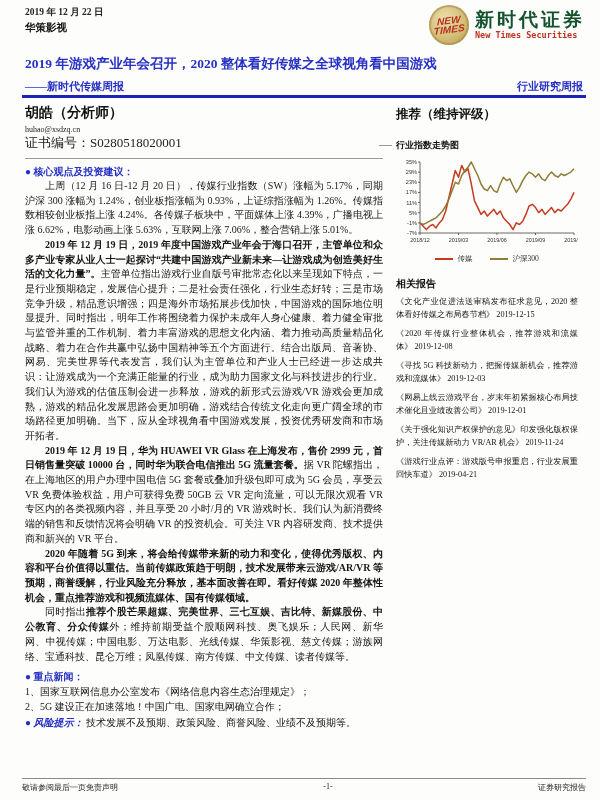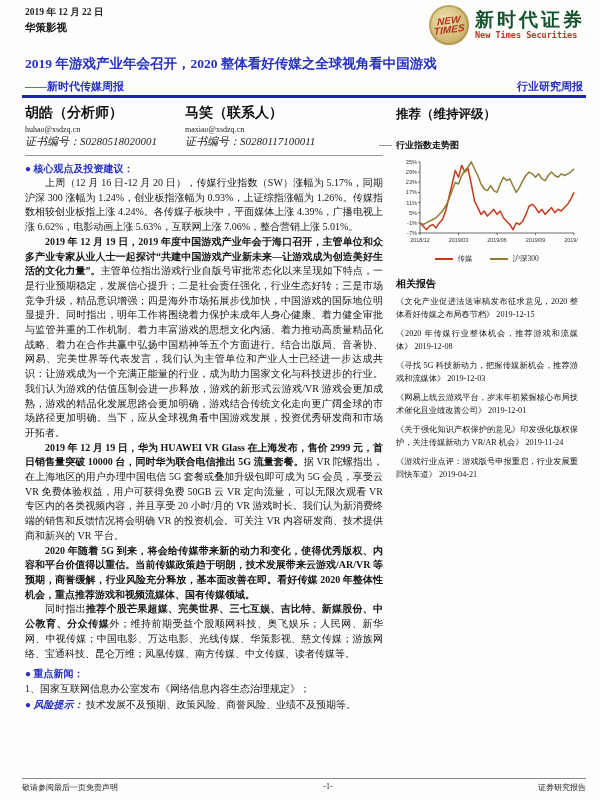--- a/index.html
+++ b/index.html
@@ -19,21 +19,21 @@
   .logo-en{color:#bf3222;font-size:8.5px;font-weight:bold;font-family:"DejaVu Sans Mono",monospace;line-height:10px;}
   .title{position:absolute;left:25px;top:55px;width:545px;color:#2731c4;font-weight:bold;font-size:13.5px;line-height:17px;}
   .subrow{position:absolute;left:25px;right:25px;top:79px;display:flex;justify-content:space-between;
       color:#2731c4;font-weight:bold;font-size:11px;}
   .rule{position:absolute;left:22px;right:22px;top:95px;height:3px;background:#1c23b8;}
   
   .main{position:absolute;left:25px;top:104px;width:358px;}
   .analysts{display:flex;gap:28px;padding-bottom:6px;border-bottom:1px solid #9a9a9a;}
   .analyst-name{font-weight:bold;font-size:14px;margin-bottom:3px;}
   .analyst-email{font-size:8px;margin-bottom:0;color:#222;}
-  .analyst-cert{font-size:11px;color:#222;font-style:italic;}
+  .analyst-cert{font-size:13px;color:#222;}
   .blue-head{color:#2731c4;font-weight:bold;font-size:10px;line-height:15px;margin-top:5px;}
   .para{font-size:10px;line-height:14.7px;text-align:justify;text-indent:2em;margin:0;color:#151515;}
   .para .b{font-weight:bold;}
   .news-item{font-size:10px;line-height:15px;margin:0;color:#151515;}
   .bullet-line{font-size:10px;line-height:15px;margin:1px 0 0;color:#151515;}
   .bullet-line .blue{color:#2731c4;font-weight:bold;font-style:italic;}
   
   .sidebar{position:absolute;left:396px;top:106px;width:182px;}
   .rating{font-weight:bold;font-size:12.5px;margin-bottom:16px;color:#111;}
   .chart-title{font-weight:bold;font-size:9px;margin-bottom:5px;position:relative;}
@@ -74,39 +74,35 @@
   </div>
   <div class="rule"></div>
 
   <div class="main">
     <div class="analysts" id="analysts">
         <div>
           <div class="analyst-name">胡皓（分析师）</div>
           <div class="analyst-email">huhao@xsdzq.cn</div>
           <div class="analyst-cert">证书编号：S0280518020001</div>
         </div>
-        <div>
-          <div class="analyst-name">马笑（联系人）</div>
-          <div class="analyst-email">maxiao@xsdzq.cn</div>
-          <div class="analyst-cert">证书编号：S0280117100011</div>
-        </div>
       </div>
 
     <div class="blue-head">● 核心观点及投资建议：</div>
     <div id="paragraphs">
         <p class="para"><span>上周（12 月 16 日-12 月 20 日），传媒行业指数（SW）涨幅为 5.17%，同期沪深 300 涨幅为 1.24%，创业板指涨幅为 0.93%，上证综指涨幅为 1.26%。传媒指数相较创业板指上涨 4.24%。各传媒子板块中，平面媒体上涨 4.39%，广播电视上涨 6.62%，电影动画上涨 5.63%，互联网上涨 7.06%，整合营销上涨 5.01%。</span></p>
         <p class="para"><span class="b">2019 年 12 月 19 日，2019 年度中国游戏产业年会于海口召开，主管单位和众多产业专家从业人士一起探讨“共建中国游戏产业新未来—让游戏成为创造美好生活的文化力量”。</span><span>主管单位指出游戏行业自版号审批常态化以来呈现如下特点，一是行业预期稳定，发展信心提升；二是社会责任强化，行业生态好转；三是市场竞争升级，精品意识增强；四是海外市场拓展步伐加快，中国游戏的国际地位明显提升。同时指出，明年工作将围绕着力保护未成年人身心健康、着力健全审批与监管并重的工作机制、着力丰富游戏的思想文化内涵、着力推动高质量精品化战略、着力在合作共赢中弘扬中国精神等五个方面进行。结合出版局、音著协、网易、完美世界等代表发言，我们认为主管单位和产业人士已经进一步达成共识：让游戏成为一个充满正能量的行业，成为助力国家文化与科技进步的行业。我们认为游戏的估值压制会进一步释放，游戏的新形式云游戏/VR 游戏会更加成熟，游戏的精品化发展思路会更加明确，游戏结合传统文化走向更广阔全球的市场路径更加明确。当下，应从全球视角看中国游戏发展，投资优秀研发商和市场开拓者。</span></p>
         <p class="para"><span class="b">2019 年 12 月 19 日，华为 HUAWEI VR Glass 在上海发布，售价 2999 元，首日销售量突破 10000 台，同时华为联合电信推出 5G 流量套餐。</span><span>据 VR 陀螺指出，在上海地区的用户办理中国电信 5G 套餐或叠加升级包即可成为 5G 会员，享受云 VR 免费体验权益，用户可获得免费 50GB 云 VR 定向流量，可以无限次观看 VR 专区内的各类视频内容，并且享受 20 小时/月的 VR 游戏时长。我们认为新消费终端的销售和反馈情况将会明确 VR 的投资机会。可关注 VR 内容研发商、技术提供商和新兴的 VR 平台。</span></p>
         <p class="para"><span class="b">2020 年随着 5G 到来，将会给传媒带来新的动力和变化，使得优秀版权、内容和平台价值得以重估。当前传媒政策趋于明朗，技术发展带来云游戏/AR/VR 等预期，商誉缓解，行业风险充分释放，基本面改善在即。看好传媒 2020 年整体性机会，重点推荐游戏和视频流媒体、国有传媒领域。</span></p>
         <p class="para"><span>同时指出</span><span class="b">推荐个股芒果超媒、完美世界、三七互娱、吉比特、新媒股份、中公教育、分众传媒</span><span>外；维持前期受益个股顺网科技、奥飞娱乐；人民网、新华网、中视传媒；中国电影、万达电影、光线传媒、华策影视、慈文传媒；游族网络、宝通科技、昆仑万维；凤凰传媒、南方传媒、中文传媒、读者传媒等。</span></p>
       </div>
 
     <div class="blue-head">● 重点新闻：</div>
     <div id="news">
         <p class="news-item">1、国家互联网信息办公室发布《网络信息内容生态治理规定》；</p>
+        <p class="news-item">2、5G 建设正在加速落地！中国广电、国家电网确立合作；</p>
       </div>
 
     <p class="bullet-line">
       <span class="blue">● 风险提示：</span>
       <span>技术发展不及预期、政策风险、商誉风险、业绩不及预期等。</span>
     </p>
   </div>
 
   <div class="sidebar">
     <div class="rating">推荐（维持评级）</div>

